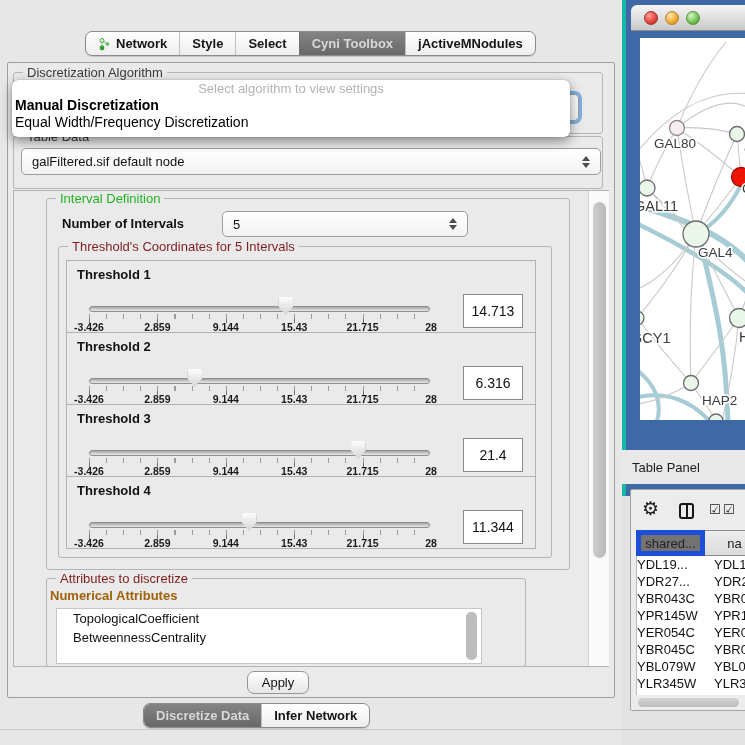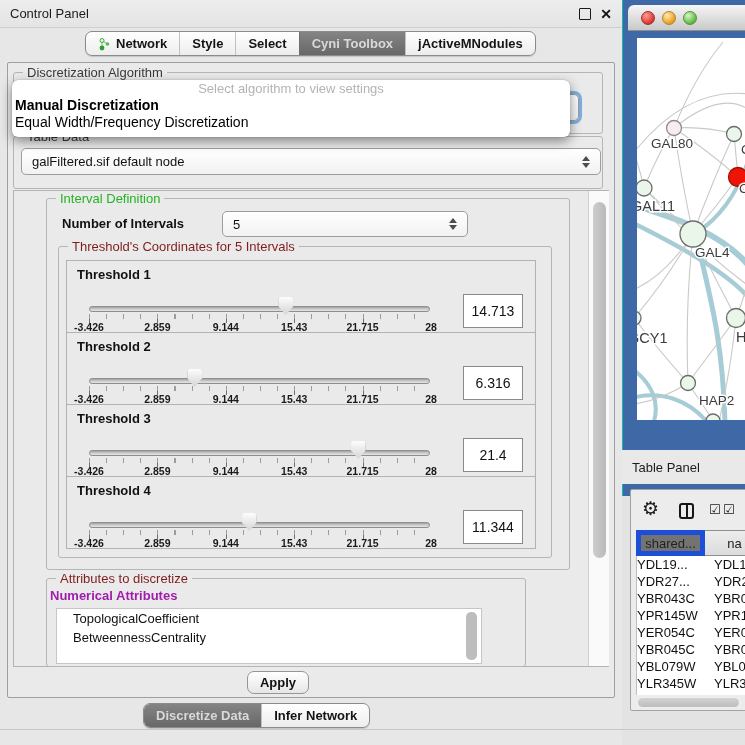--- a/index.html
+++ b/index.html
@@ -74,33 +74,33 @@
          filter:drop-shadow(0 0 1px #7d7d7d);z-index:2}
   .ticks{position:absolute;left:0;top:53px;width:342px;height:9px}
   .ticks::before{content:"";position:absolute;inset:0;background:repeating-linear-gradient(90deg,#6f6f6f 0 1px,transparent 1px 20%)}
   .ticks::after{content:"";position:absolute;left:0;right:0;top:0;height:5px;background:repeating-linear-gradient(90deg,#9b9b9b 0 1px,transparent 1px 5%)}
   .scale-labels{position:absolute;left:0;top:60px;width:342px;height:13px}
   .ticklabel{position:absolute;top:0;transform:translateX(-50%);font-size:10.5px;font-weight:bold;color:#1a1a1a;white-space:nowrap}
   .th-value{position:absolute;left:396px;top:33px;width:58px;height:32px;background:#fff;border:1px solid #8a8a8a;
             font-size:14px;color:#111;display:flex;align-items:center;justify-content:center}
 
   #grp-attrs{left:46px;top:578px;width:478px;height:87px}
-  #numattr-label{position:absolute;left:50px;top:588px;font-size:13px;font-weight:bold;color:#a21caf}
+  #numattr-label{position:absolute;left:50px;top:588px;font-size:13px;font-weight:bold;color:#a16207}
   #attr-list{position:absolute;left:56px;top:608px;width:426px;height:56px;background:#fff;border:1px solid #c6c6c6;
              overflow:hidden;box-sizing:border-box}
   .attr-item{font-size:13px;color:#111;height:19px;line-height:19px;padding-left:16px;white-space:nowrap}
   #attr-scroll-thumb{position:absolute;left:466px;top:612px;width:11px;height:48px;border-radius:5px;background:#bdbdbd}
 
   #apply-btn{position:absolute;left:247px;top:671px;width:60px;height:21px;border:1px solid #969696;border-radius:7px;
-             background:linear-gradient(#ffffff,#e6e6e6);font-size:13px;font-weight:bold;color:#111;
+             background:linear-gradient(#ffffff,#e6e6e6);font-size:13px;font-weight:normal;color:#111;
              display:flex;align-items:center;justify-content:center}
   #bottom-divider{position:absolute;left:0;top:729px;width:745px;height:1px;background:#c8c8c8}
 
   
-  #net-window{position:absolute;left:622px;top:0;width:123px;height:496px;background:#3e69a6;border-left:1px solid #14b8a6;box-sizing:border-box}
+  #net-window{position:absolute;left:622px;top:0;width:123px;height:496px;background:#3e69a6;border-left:4px solid #14b8a6;box-sizing:border-box}
   #net-titlebar{position:absolute;left:5px;top:5px;width:118px;height:26px;border-top-left-radius:6px;
                 background:linear-gradient(#f6f6f6,#c9c9c9);border-bottom:1px solid #8e8e8e;
                 display:flex;align-items:center;gap:7px;padding-left:13px;box-sizing:border-box}
   .light{width:12px;height:12px;border-radius:50%;display:inline-block}
   .light.red{background:radial-gradient(circle at 35% 30%,#ff9d96,#e0443c 60%,#a92420);border:1px solid #9c2f2c}
   .light.yellow{background:radial-gradient(circle at 35% 30%,#ffeab0,#f0a72f 60%,#bd7d17);border:1px solid #ad852f}
   .light.green{background:radial-gradient(circle at 35% 30%,#d8f5c8,#6fc153 60%,#3f9427);border:1px solid #569138}
   #net-canvas{position:absolute;left:14px;top:38px;width:109px;height:382px;background:#fff;overflow:hidden}
   #net-canvas svg{display:block}
 
@@ -130,27 +130,20 @@
                     background:linear-gradient(#d2d2d2,#bdbdbd)}
 
   
   .net-icon{width:13px;height:14px;display:inline-block}
 </style>
 </head>
 <body>
 
 <div id="control-panel">
 
-  <div id="titlebar">
-    <span class="title">Control Panel</span>
-    <span class="win-icons">
-      <span class="float-box"></span>
-      <span class="close-x">✕</span>
-    </span>
-  </div>
 
   <div id="top-tabs" class="segbar">
     <div class="seg">
       <svg class="net-icon" viewBox="0 0 13 14">
         <line x1="4" y1="3.5" x2="4" y2="10.5" stroke="#8cc98c" stroke-width="1.2"></line>
         <line x1="4" y1="3.5" x2="9.5" y2="7" stroke="#8cc98c" stroke-width="1.2"></line>
         <circle cx="4" cy="3.5" r="2" fill="#eaf8ea" stroke="#3fa53f"></circle>
         <circle cx="4" cy="11" r="2.4" fill="#2f9e2f"></circle>
         <circle cx="9.5" cy="7" r="1.8" fill="#57b957"></circle>
       </svg>

